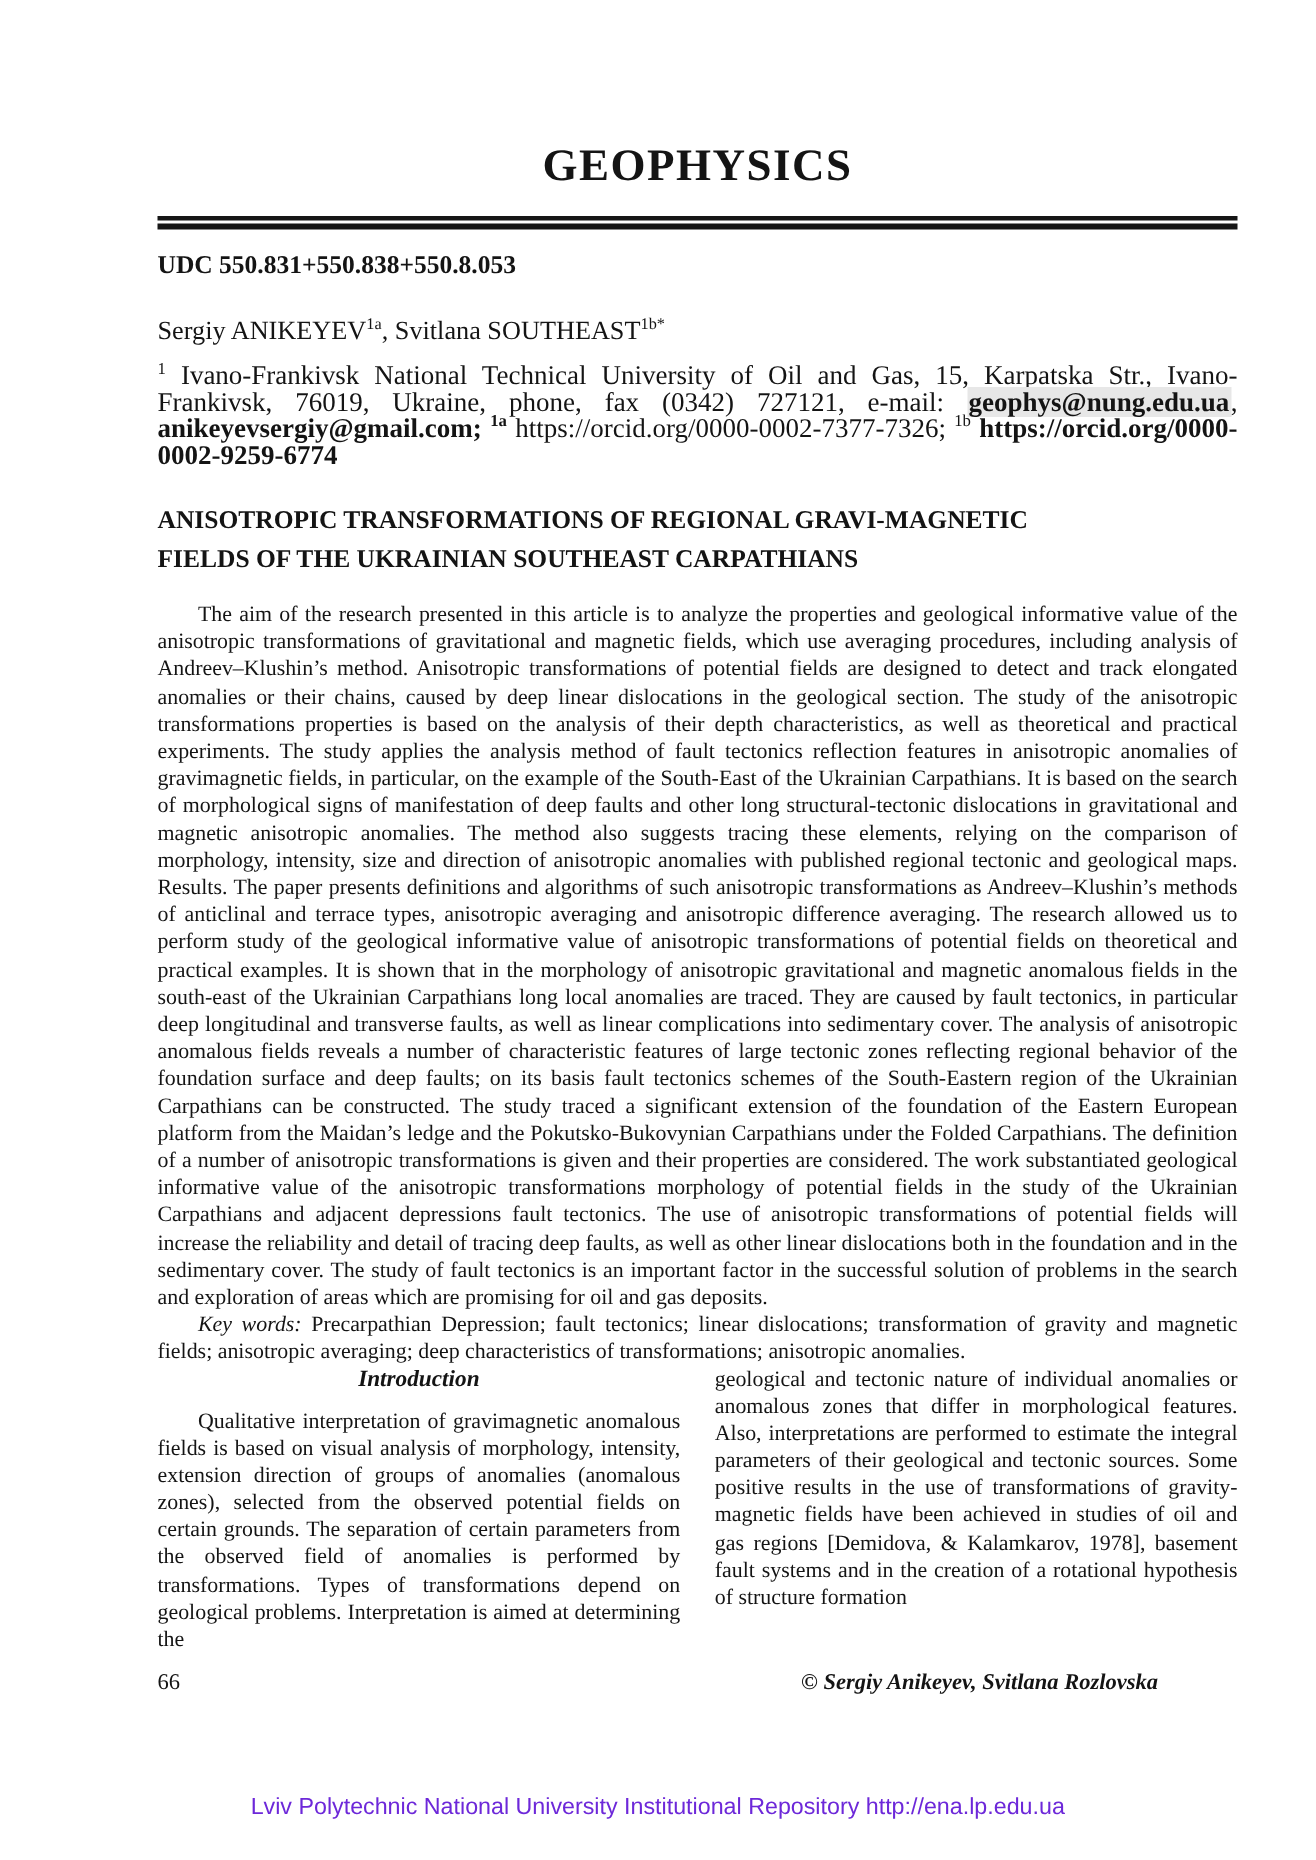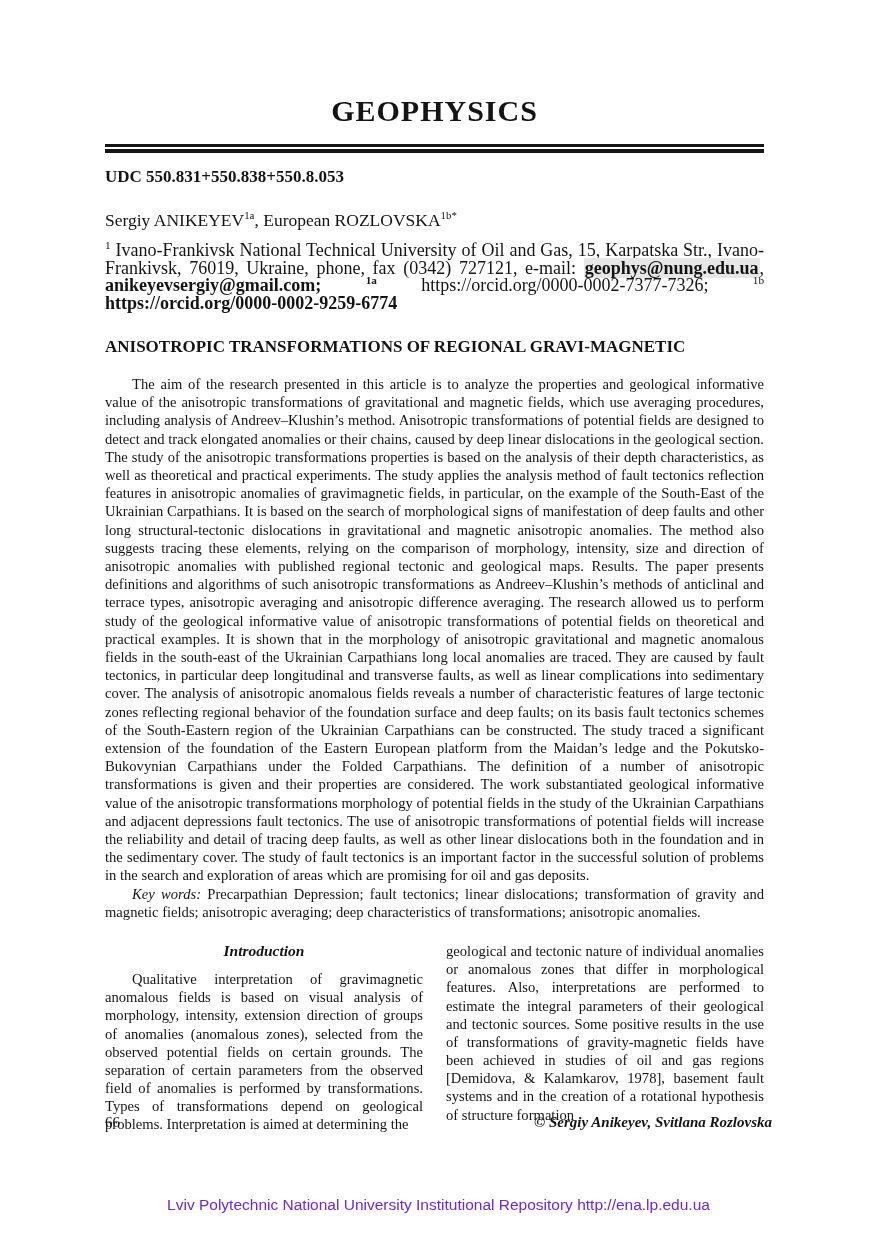--- a/index.html
+++ b/index.html
@@ -4,21 +4,21 @@
 <style>
   html, body { margin: 0; padding: 0; }
   body {
     width: 877px; height: 1240px;
     background: #ffffff;
     color: #141414;
     font-family: "Liberation Serif", "DejaVu Serif", serif;
     position: relative;
     overflow: hidden;
   }
-  .page { padding: 93px 113px 0 105px; }
+  .page { padding: 93px 52px 0 105px; }
 
   .journal-title {
     margin: 0;
     text-align: center;
     font-size: 30px;
     font-weight: bold;
     letter-spacing: 1px;
     line-height: 36px;
   }
   .double-rule {
@@ -57,21 +57,20 @@
   }
   .abstract {
     margin-top: 15px;
     font-size: 14.6px;
     line-height: 18.2px;
     text-align: justify;
   }
   .abstract p { margin: 0; text-indent: 27px; }
   .kw-label { font-style: italic; }
   .intro-section {
-    margin-top: 21px;
     display: flex;
     gap: 23px;
   }
   .col { flex: 1 1 0; }
   .intro-heading {
     text-align: center;
     font-size: 15.5px;
     font-weight: bold;
     font-style: italic;
     margin: 0 0 10px 0;
@@ -105,27 +104,28 @@
 <body>
 
 <div class="page">
 
   <h1 class="journal-title">GEOPHYSICS</h1>
 
   <div class="double-rule"></div>
 
   <div class="udc">UDC 550.831+550.838+550.8.053</div>
 
-  <div class="authors-line"><span>Sergiy ANIKEYEV</span><sup class="s">1a</sup><span>, </span><span>European ROZLOVSKA</span><sup class="s">1b*</sup></div>
+  <div class="authors-line"><span>Sergiy ANIKEYEV</span><sup class="s">1a</sup><span>, </span><span>Svitlana SOUTHEAST</span><sup class="s">1b*</sup></div>
 
   <div class="affiliation"><sup class="s">1</sup><span> Ivano-Frankivsk National Technical University of Oil and Gas, 15, Karpatska Str., Ivano-Frankivsk, 76019, Ukraine, phone, fax (0342) 727121, e-mail: </span><span class="hl">geophys@nung.edu.ua</span><span>, </span><span class="bold">anikeyevsergiy@gmail.com;</span><span> </span><sup class="s bold">1a</sup><span> https://orcid.org/0000-0002-7377-7326; </span><sup class="s">1b</sup><span class="bold"> https://orcid.org/0000-0002-9259-6774</span></div>
 
 
   <div class="article-title">
     <div>ANISOTROPIC TRANSFORMATIONS OF REGIONAL GRAVI-MAGNETIC</div>
+    <div>FIELDS OF THE UKRAINIAN SOUTHEAST CARPATHIANS</div>
   </div>
 
   <div class="abstract">
     <p>The aim of the research presented in this article is to analyze the properties and geological informative value of the anisotropic transformations of gravitational and magnetic fields, which use averaging procedures, including analysis of Andreev–Klushin’s method. Anisotropic transformations of potential fields are designed to detect and track elongated anomalies or their chains, caused by deep linear dislocations in the geological section. The study of the anisotropic transformations properties is based on the analysis of their depth characteristics, as well as theoretical and practical experiments. The study applies the analysis method of fault tectonics reflection features in anisotropic anomalies of gravimagnetic fields, in particular, on the example of the South-East of the Ukrainian Carpathians. It is based on the search of morphological signs of manifestation of deep faults and other long structural-tectonic dislocations in gravitational and magnetic anisotropic anomalies. The method also suggests tracing these elements, relying on the comparison of morphology, intensity, size and direction of anisotropic anomalies with published regional tectonic and geological maps. Results. The paper presents definitions and algorithms of such anisotropic transformations as Andreev–Klushin’s methods of anticlinal and terrace types, anisotropic averaging and anisotropic difference averaging. The research allowed us to perform study of the geological informative value of anisotropic transformations of potential fields on theoretical and practical examples. It is shown that in the morphology of anisotropic gravitational and magnetic anomalous fields in the south-east of the Ukrainian Carpathians long local anomalies are traced. They are caused by fault tectonics, in particular deep longitudinal and transverse faults, as well as linear complications into sedimentary cover. The analysis of anisotropic anomalous fields reveals a number of characteristic features of large tectonic zones reflecting regional behavior of the foundation surface and deep faults; on its basis fault tectonics schemes of the South-Eastern region of the Ukrainian Carpathians can be constructed. The study traced a significant extension of the foundation of the Eastern European platform from the Maidan’s ledge and the Pokutsko-Bukovynian Carpathians under the Folded Carpathians. The definition of a number of anisotropic transformations is given and their properties are considered. The work substantiated geological informative value of the anisotropic transformations morphology of potential fields in the study of the Ukrainian Carpathians and adjacent depressions fault tectonics. The use of anisotropic transformations of potential fields will increase the reliability and detail of tracing deep faults, as well as other linear dislocations both in the foundation and in the sedimentary cover. The study of fault tectonics is an important factor in the successful solution of problems in the search and exploration of areas which are promising for oil and gas deposits.</p>
     <p><span class="kw-label">Key words:</span><span> Precarpathian Depression; fault tectonics; linear dislocations; transformation of gravity and magnetic fields; anisotropic averaging; deep characteristics of transformations; anisotropic anomalies.</span></p>
   </div>
 
   <div class="intro-section">
     <div class="col">
       <h2 class="intro-heading">Introduction</h2>

